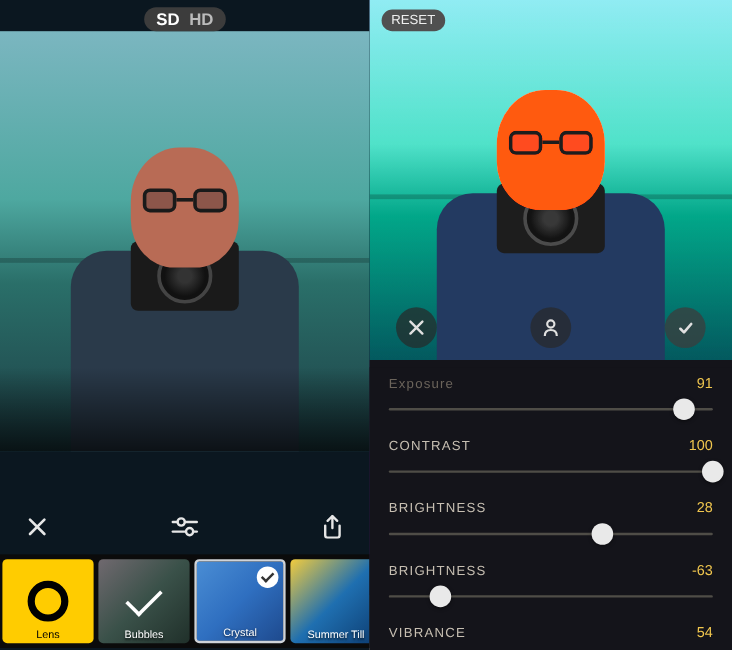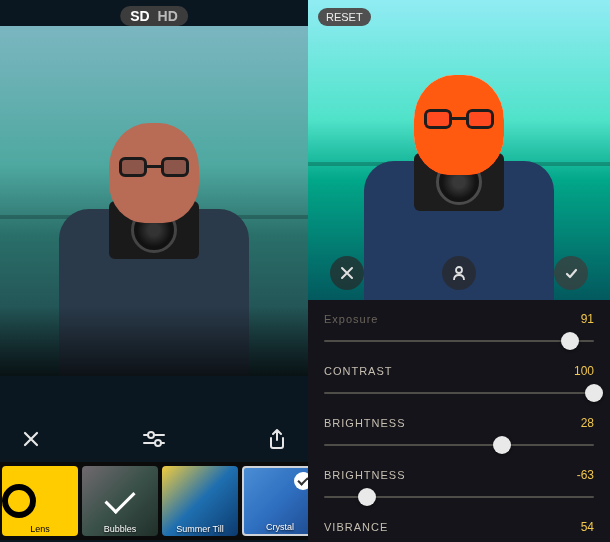--- a/index.html
+++ b/index.html
@@ -29,21 +29,21 @@
 .fade-bottom { position: absolute; left: 0; right: 0; bottom: 0; height: 70px; background: linear-gradient(180deg, rgba(0,0,0,0), rgba(0,0,0,0.7)); }
 
 .bottom-bar { position: absolute; left: 0; right: 0; bottom: 80px; height: 46px; display: flex; align-items: center; justify-content: space-between; padding: 0 22px; }
 .bottom-bar .icon { color: #e6e6e6; font-size: 20px; display: flex; align-items: center; justify-content: center; }
 .adjust-icon { width: 24px; height: 24px; }
 .adjust-icon svg { display: block; }
 
 .filter-strip { position: absolute; left: 0; right: 0; bottom: 2px; height: 78px; display: flex; gap: 4px; padding: 4px 2px; overflow: hidden; background: #0b0b0b; }
 .filter-item { position: relative; width: 76px; height: 70px; border-radius: 4px; overflow: hidden; background: #222; flex-shrink: 0; }
 .filter-item .label { position: absolute; bottom: 2px; left: 0; right: 0; text-align: center; font-size: 9px; font-weight: 500; color: #fff; text-shadow: 0 1px 2px rgba(0,0,0,0.8); }
-.filter-lens { background: #ffcc00; display: flex; align-items: center; justify-content: flex-start; }
+.filter-lens { background: #ffcc00; display: flex; align-items: center; justify-content: center; }
 .filter-lens .ring { width: 34px; height: 34px; border: 6px solid #000; border-radius: 50%; }
 .filter-bubbles { background: linear-gradient(135deg,#70696f,#3a5149,#20302a); }
 .filter-bubbles .check-big { position: absolute; left: 50%; top: 48%; transform: translate(-50%,-50%); width: 28px; height: 16px; border-left: 3px solid #fff; border-bottom: 3px solid #fff; transform: translate(-50%,-60%) rotate(-45deg); }
 .filter-crystal { background: linear-gradient(135deg,#4a8dd4,#2f6fc0,#1e4a8e); border: 2px solid #cfd3d8; }
 .filter-crystal .check-badge { position: absolute; right: 4px; top: 4px; width: 18px; height: 18px; border-radius: 50%; background: #fff; display: flex; align-items: center; justify-content: center; }
 .filter-crystal .check-badge::after { content: ""; width: 8px; height: 4px; border-left: 2px solid #333; border-bottom: 2px solid #333; transform: rotate(-45deg); margin-top: -2px; }
 .filter-summer { background: linear-gradient(135deg,#f2cc3e,#1f6fb0,#0c3a6e); }
 
 .reset-btn { position: absolute; top: 8px; left: 10px; z-index: 5; background: #505050; color: #eee; font-size: 11px; padding: 3px 8px; border-radius: 10px; border: none; }
 
@@ -121,26 +121,26 @@
 
     <div class="filter-strip">
       <div class="filter-item filter-lens">
         <div class="ring"></div>
         <div class="label" style="color:#000;text-shadow:none">Lens</div>
       </div>
       <div class="filter-item filter-bubbles">
         <div class="check-big"></div>
         <div class="label">Bubbles</div>
       </div>
-      <div class="filter-item filter-summer">
-        <div class="label">Summer Till</div>
-      </div>
       <div class="filter-item filter-crystal">
         <div class="check-badge"></div>
         <div class="label">Crystal</div>
+      </div>
+      <div class="filter-item filter-summer">
+        <div class="label">Summer Till</div>
       </div>
     </div>
   </div>
 
   <div class="pane pane-right">
     <button class="reset-btn">RESET</button>
 
     <div class="right-image">
       <div class="shoreline"></div>
       <div class="person">

